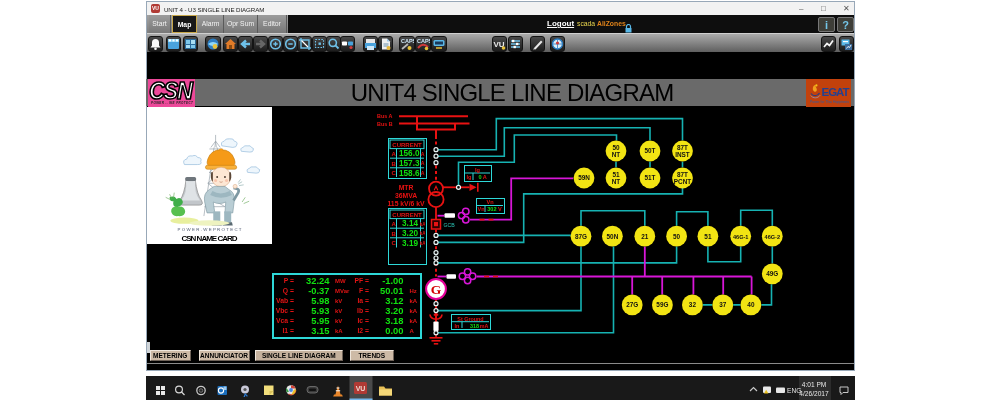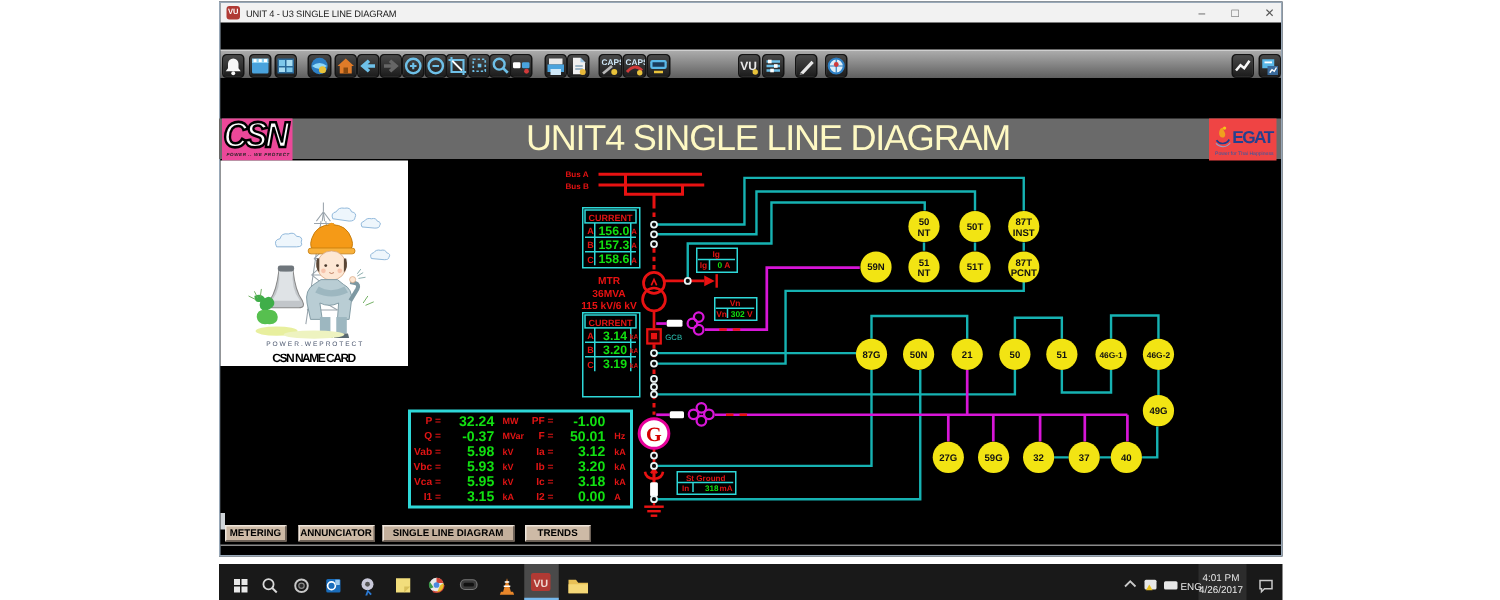--- a/index.html
+++ b/index.html
@@ -21,44 +21,63 @@
 #scada { position:absolute; left:430px; top:5px; font-size:6.8px; color:#e8d44d; }
 #alizones { position:absolute; left:450px; top:5px; font-size:6.8px; color:#e0831a; font-weight:bold; }
 .ibtn { position:absolute; top:2px; width:17px; height:15px; background:#3e3e38; border:1px solid #777; border-radius:2px; color:#74c6e8; font-weight:bold; text-align:center; line-height:14px; font-size:11px; }
 
 #toolbar { position:absolute; left:0; top:31px; width:707px; height:19px; background:linear-gradient(#ababab,#5f5f5f); border-top:1px solid #cfcfcf; }
 .tbtn { position:absolute; top:1.5px; width:15px; height:16px; background:linear-gradient(#484848,#1c1c1c); border:1px solid #141414; border-radius:3px; color:#7ecbe9; text-align:center; font-size:9px; line-height:15px; overflow:hidden; }
 
 #content { position:absolute; left:0; top:50px; width:707px; height:311px; background:#000; }
 
 #hdr { position:absolute; left:146px; top:79px; width:708px; height:26.5px; background:#6a6a6a; }
-#hdrtitle { position:absolute; left:12px; top:3px; width:708px; text-align:center; font-size:24px; letter-spacing:-0.8px; color:#fef9c3; font-weight:normal; line-height:22px; }
+#hdrtitle { position:absolute; left:12px; top:3px; width:708px; text-align:center; font-size:24px; letter-spacing:-0.8px; color:#000000; font-weight:normal; line-height:22px; }
 #csn { position:absolute; left:148px; top:79px; width:47px; height:28px; background:#ec4899;font-style:italic; }
 #csn .c1 { position:absolute; left:1px; top:-2px; font-size:24px; font-weight:bold; color:#fff; -webkit-text-stroke:1.7px #000; letter-spacing:-1.5px; transform:scaleX(0.92); transform-origin:left top; }
 #csn .c2 { position:absolute; left:3px; top:22px; font-size:3px; color:#222; letter-spacing:0.4px; font-weight:bold; }
-#egat { position:absolute; left:805.5px; top:79px; width:45px; height:28px; background:#ef4444; border-radius:0; }
+#egat { position:absolute; left:805.5px; top:79px; width:45px; height:28px; background:#c2410c; border-radius:0; }
 #card { position:absolute; left:147px; top:107px; width:125px; height:137px; background:#fff; }
 
 .panel { position:absolute; background:#000; border:1.5px solid #2ed8d8; }
 
 .bbtn { position:absolute; height:11px; background:#cdbaa6; border-top:1px solid #efe6dc; border-left:1px solid #efe6dc; border-right:1.5px solid #6e6258; border-bottom:1.5px solid #6e6258; color:#000; font-weight:bold; font-size:6.5px; text-align:center; line-height:9px; }
 
 #taskbar { position:absolute; left:146px; top:376px; width:709px; height:24px; background:#191919; }
 </style>
 </head>
 <body>
 <div id="page">
 
   <div id="win">
     <div id="titlebar">
       <div class="ticon">VU</div>
       <div class="ttext">UNIT 4 - U3 SINGLE LINE DIAGRAM</div>
       <div class="wbtn" style="left:652px;">–</div>
       <div class="wbtn" style="left:674px;">□</div>
       <div class="wbtn" style="left:696px;">✕</div>
+    </div>
+    <div id="tabbar">
+      <div id="tabgray"></div>
+      <div class="tab" style="left:2px; width:22px;">Start</div>
+      <div class="tab tabsel" style="left:25px; width:25px;">Map</div>
+      <div class="tab" style="left:51px; width:26px;">Alarm</div>
+      <div class="tab" style="left:77px; width:34px;">Opr Sum</div>
+      <div class="tab" style="left:111px; width:29px;">Editor</div>
+      <div id="logout">Logout</div>
+      <div id="scada">scada</div>
+      <div id="alizones">AliZones</div>
+      <div style="position:absolute; left:478px; top:4px; width:7px; height:9px;">
+        <svg width="7" height="9">
+            <path d="M1.5 4 V2.5 A2 2 0 0 1 5.5 2.5 V4" fill="none" stroke="#58b8e8" stroke-width="1.2"></path>
+            <rect x="0.5" y="4" width="6" height="4.5" fill="#58b8e8"></rect>
+          </svg>
+      </div>
+      <div class="ibtn" style="left:671px;">i</div>
+      <div class="ibtn" style="left:690px;">?</div>
     </div>
     <div id="toolbar">
       <div class="tbtn" style="left:1px;"><svg width="13" height="14">
             <path d="M6.5 2 a3.5 3.5 0 0 1 3.5 3.5 v3 l1.5 2 h-10 l1.5 -2 v-3 a3.5 3.5 0 0 1 3.5-3.5" fill="#f8f8f8"></path>
             <circle cx="6.5" cy="11.8" r="1.3" fill="#f8f8f8"></circle>
           </svg></div>
       <div class="tbtn" style="left:18.5px;"><svg width="13" height="14">
             <rect x="1" y="4" width="11" height="8" rx="1" fill="#4aa3dd"></rect>
             <rect x="1" y="2" width="11" height="3" fill="#8fd4f5"></rect>
             <rect x="2" y="2.4" width="2" height="2" fill="#fff"></rect>

